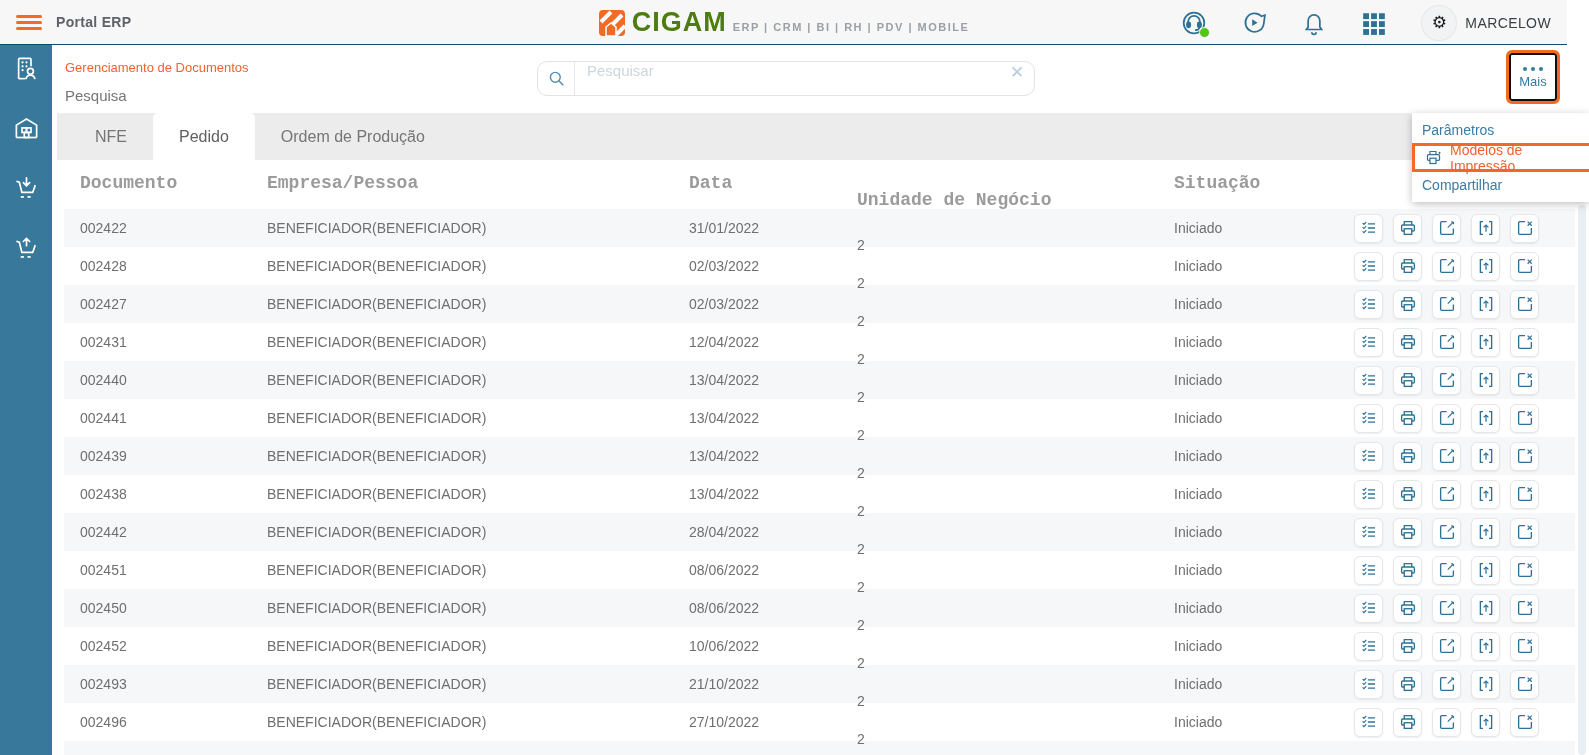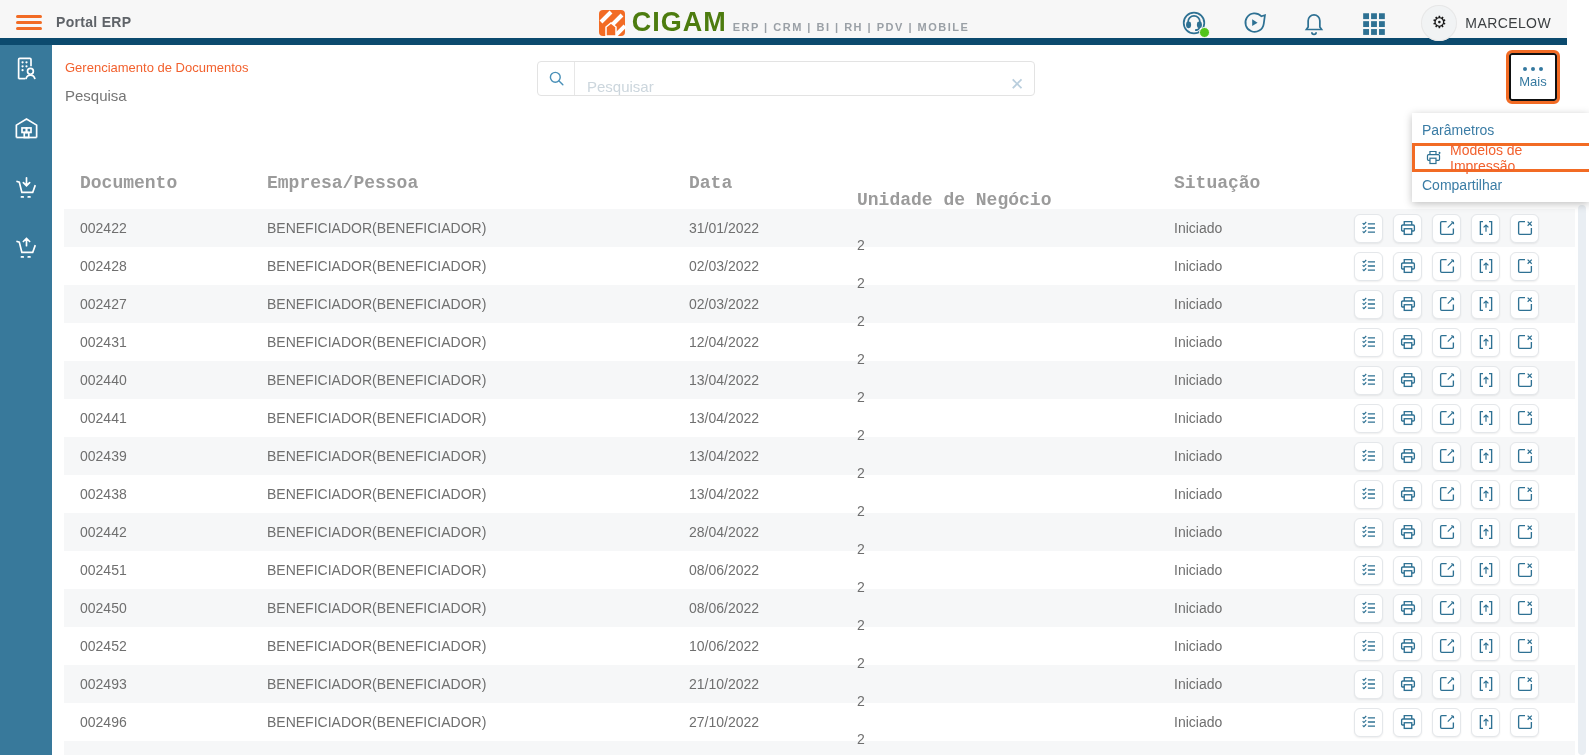--- a/index.html
+++ b/index.html
@@ -1,21 +1,21 @@
 <!DOCTYPE html>
 <html><head>
 <meta charset="utf-8">
 <style>
   * { margin:0; padding:0; box-sizing:border-box; }
   html,body { width:1589px; height:755px; overflow:hidden; background:#fff;
               font-family:"Liberation Sans", sans-serif; }
 
   
   .topbar { position:absolute; left:0; top:0; width:1567px; height:45px;
-            background:#f7f7f7; border-bottom:7px solid #0c4a6e; z-index:30; }
+            background:#f7f7f7; border-bottom:1px solid #0c4a6e; z-index:30; }
   .hamburger { position:absolute; left:16px; top:12px; width:26px; height:20px; cursor:pointer; }
   .hamburger span { display:block; height:3px; margin:3px 0; background:#f26b24; border-radius:2px; }
   .app-title { position:absolute; left:56px; top:14px; font-size:14px; font-weight:700; color:#5f6368; letter-spacing:.3px; }
   .logo-wrap { position:absolute; left:0; right:0; top:0; height:45px; display:flex; align-items:center; justify-content:center; gap:6px; pointer-events:none; }
   .logo-mark { width:28px; height:28px; }
   .logo-text { font-size:27px; font-weight:800; color:#4d7c0f; letter-spacing:1px; line-height:1; }
   .logo-suffix { font-size:11px; font-weight:700; color:#9aa0a6; letter-spacing:1.5px; margin-top:9px; }
   .top-icons { position:absolute; right:16px; top:0; height:45px; display:flex; align-items:center; gap:34px; }
   .tico { width:26px; height:26px; color:#2e7193; position:relative; cursor:pointer; }
   .tico svg { width:100%; height:100%; }
@@ -30,21 +30,21 @@
   .sico { width:27px; height:27px; color:#fff; cursor:pointer; }
   .sico svg { width:100%; height:100%; }
 
   
   .main { position:absolute; left:52px; top:45px; width:1537px; height:710px; background:#fff; }
 
   .crumb { position:absolute; left:13px; top:15px; font-size:13px; color:#f2612e; cursor:pointer; }
   .crumb-sub { position:absolute; left:13px; top:42px; font-size:15px; color:#757575; }
 
   .searchbox { position:absolute; left:485px; top:16px; width:498px; height:35px; background:#fff;
-               border:1px solid #e3e3e3; border-radius:4px; display:flex; align-items:flex-end; }
+               border:1px solid #e3e3e3; border-radius:10px; display:flex; align-items:flex-start; }
   .search-icon-cell { width:37px; height:100%; display:flex; align-items:center; justify-content:center;
                       border-right:1px solid #e7e7e7; color:#4a90b8; }
   .search-icon-cell svg { width:19px; height:19px; }
   .searchbox input { flex:1; border:none; outline:none; font-size:15px; padding:0 12px; color:#444; background:transparent; font-family:"Liberation Sans", sans-serif; }
   .searchbox input::placeholder { color:#ccd6dd; }
   .clear-x { width:34px; text-align:center; color:#b9cedd; font-size:17px; cursor:pointer; }
 
   .more-btn { position:absolute; right:32px; top:8px; width:48px; height:48px; background:#fff;
               border:2px solid #111; outline:3px solid #f26b24; border-radius:3px; cursor:pointer;
               display:flex; flex-direction:column; align-items:center; justify-content:center; gap:3px; z-index:40; }
@@ -203,20 +203,25 @@
 
   <div class="more-btn">
     <div class="more-dots">
         <i></i>
         <i></i>
         <i></i>
       </div>
     <div class="more-label">Mais</div>
   </div>
 
+  <div class="tabstrip">
+    <div class="tab">NFE</div>
+    <div class="tab active">Pedido</div>
+    <div class="tab">Ordem de Produção</div>
+  </div>
 
   <div class="thead">
     <div class="c-doc">Documento</div>
     <div class="c-emp">Empresa/Pessoa</div>
     <div class="c-data">Data</div>
     <div class="c-un">Unidade de Negócio</div>
     <div class="c-sit">Situação</div>
     <div class="c-act"></div>
   </div>
 

